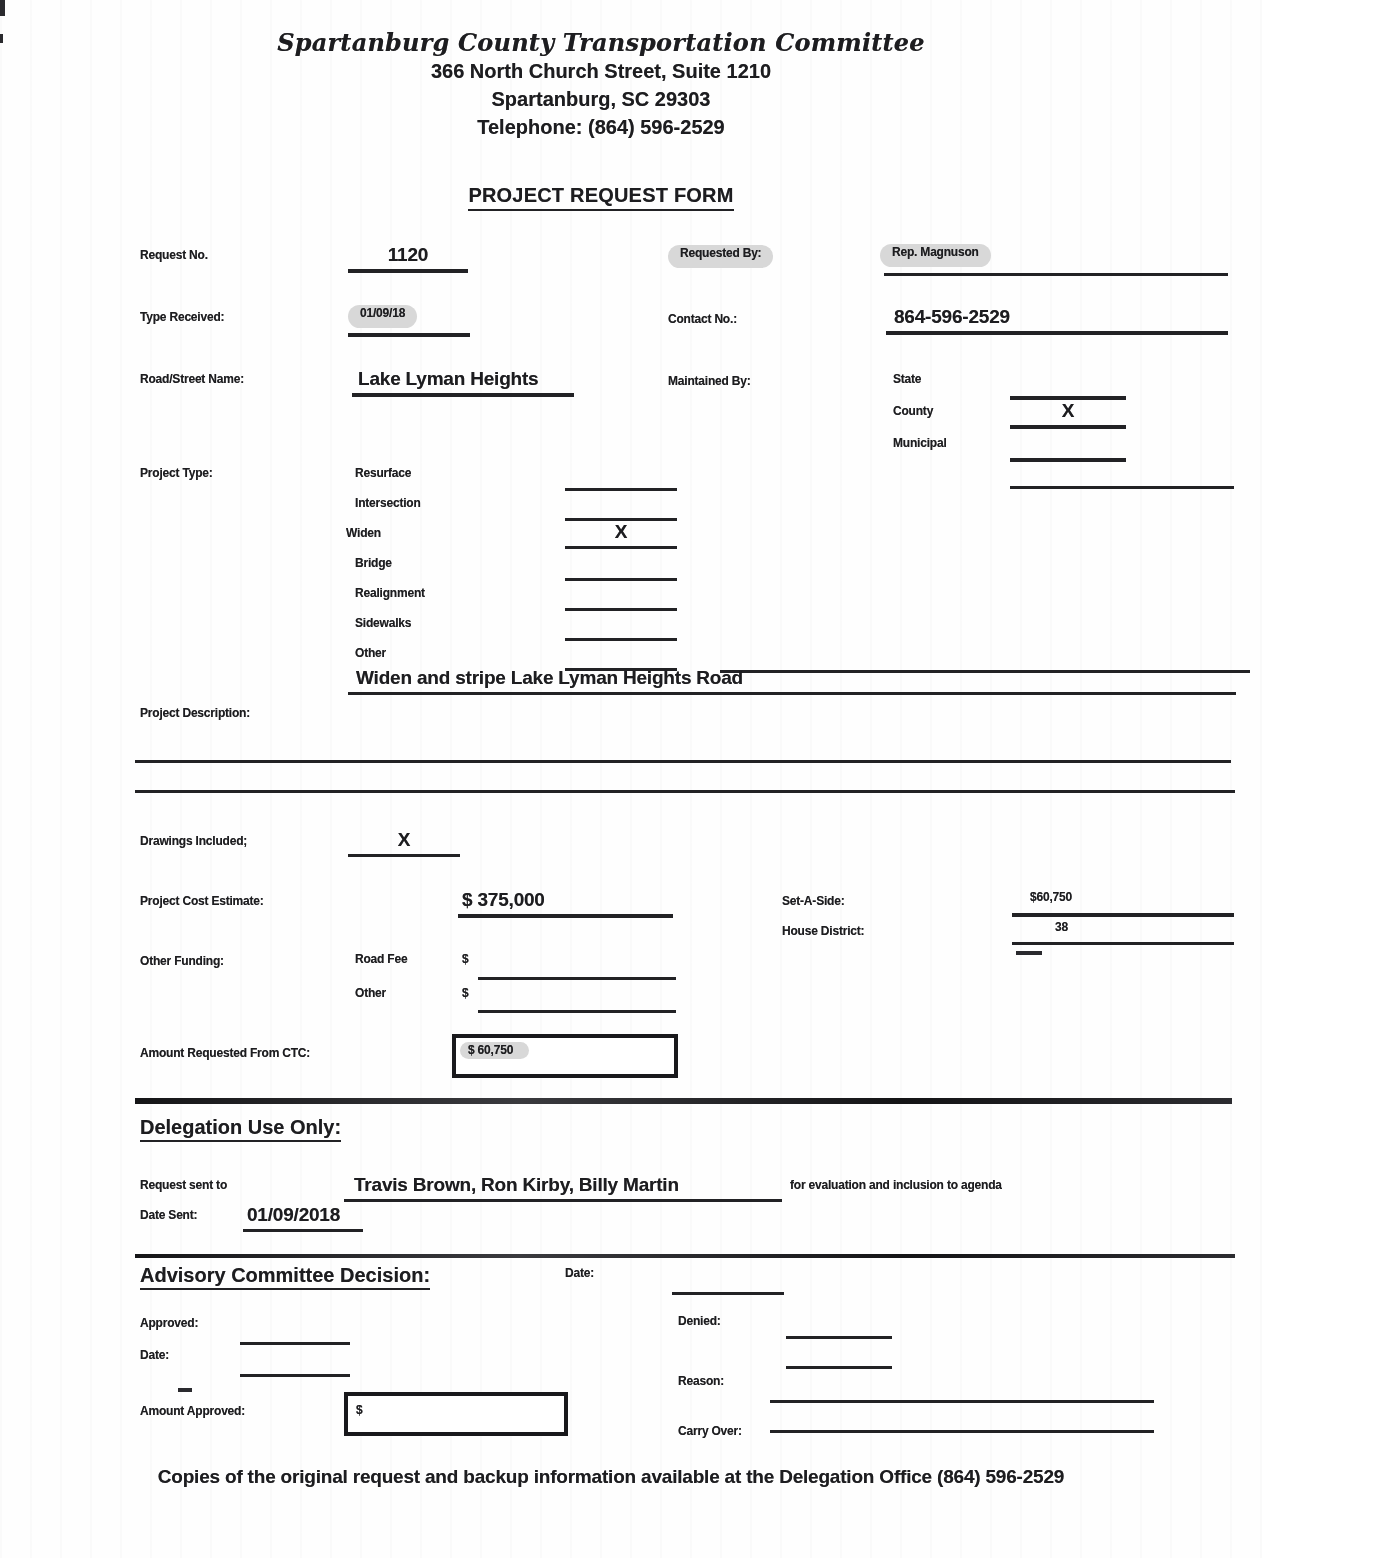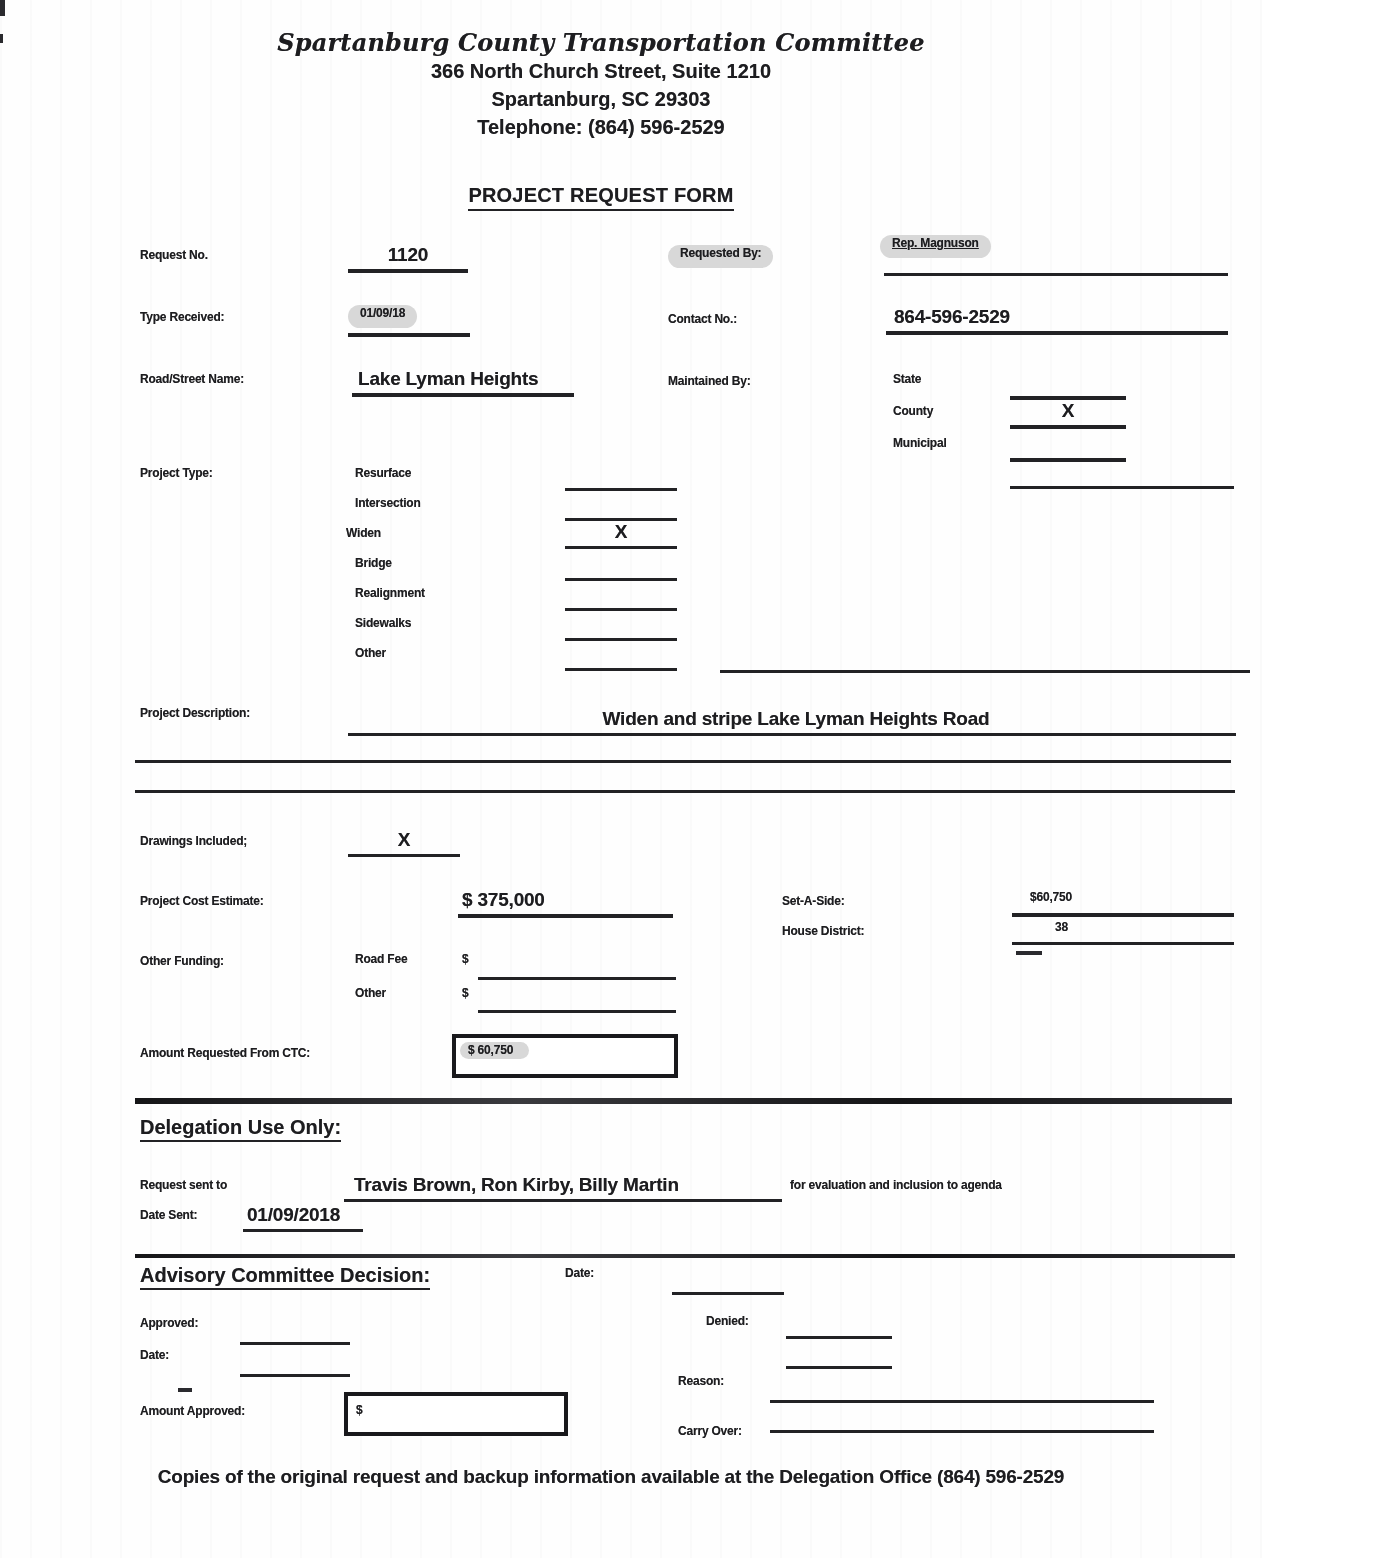--- a/index.html
+++ b/index.html
@@ -115,21 +115,21 @@
   <div class="hdr addr" style="top:88px;">Spartanburg, SC 29303</div>
   <div class="hdr addr" style="top:116px;">Telephone:  (864) 596-2529</div>
   <div class="hdr" style="top:184px;">
     <span class="titleline">PROJECT REQUEST FORM</span>
   </div>
 
   <div class="lbl" style="left:140px;top:248px;">Request No.</div>
   <div class="fl center thick" style="left:348px;top:244px;width:120px;">1120</div>
   <div class="lbl" style="left:668px;top:246px;"><span class="pill">Requested By:</span></div>
   <div class="u" style="left:884px;top:273px;width:344px;"></div>
-  <div class="lbl" style="left:880px;top:236px;text-decoration:underline;"><span class="pill">Rep. Magnuson</span></div>
+  <div class="lbl" style="left:880px;top:245px;"><span class="pill">Rep. Magnuson</span></div>
 
   <div class="lbl" style="left:140px;top:310px;">Type Received:</div>
   <div class="u thick" style="left:348px;top:333px;width:122px;"></div>
   <div class="lbl" style="left:348px;top:306px;"><span class="pill">01/09/18</span></div>
   <div class="lbl" style="left:668px;top:312px;">Contact No.:</div>
   <div class="fl thick" style="left:886px;top:306px;width:342px;padding-left:8px;">864-596-2529</div>
 
   <div class="lbl" style="left:140px;top:372px;">Road/Street Name:</div>
   <div class="fl thick" style="left:352px;top:368px;width:222px;padding-left:6px;">Lake Lyman Heights</div>
   <div class="lbl" style="left:668px;top:374px;">Maintained By:</div>
@@ -162,21 +162,21 @@
   <div class="u" style="left:565px;top:608px;width:112px;"></div>
 
   <div class="lbl" style="left:355px;top:616px;">Sidewalks</div>
   <div class="u" style="left:565px;top:638px;width:112px;"></div>
 
   <div class="lbl" style="left:355px;top:646px;">Other</div>
   <div class="u" style="left:565px;top:668px;width:112px;"></div>
   <div class="u" style="left:720px;top:670px;width:530px;"></div>
 
   <div class="lbl" style="left:140px;top:706px;">Project Description:</div>
-  <div class="fl" style="left:348px;top:708px;width:888px;padding-left:8px;text-align:center;">Widen and stripe Lake Lyman Heights Road</div>
+  <div class="fl" style="left:348px;top:667px;width:888px;padding-left:8px;">Widen and stripe Lake Lyman Heights Road</div>
   <div class="u" style="left:135px;top:760px;width:1096px;"></div>
   <div class="u" style="left:135px;top:790px;width:1100px;"></div>
   <div class="artifact" style="left:1314px;top:722px;width:9px;height:9px;"></div>
 
   <div class="lbl" style="left:140px;top:834px;">Drawings Included;</div>
   <div class="fl center" style="left:348px;top:829px;width:112px;">X</div>
 
   <div class="lbl" style="left:140px;top:894px;">Project Cost Estimate:</div>
   <div class="fl thick" style="left:458px;top:889px;width:215px;padding-left:4px;">$ 375,000</div>
 
@@ -216,21 +216,21 @@
   <div class="sect-title" style="left:140px;top:1264px;"><span>Advisory Committee Decision:</span></div>
   <div class="lbl" style="left:565px;top:1266px;">Date:</div>
   <div class="u" style="left:672px;top:1292px;width:112px;"></div>
 
   <div class="lbl" style="left:140px;top:1316px;">Approved:</div>
   <div class="u" style="left:240px;top:1342px;width:110px;"></div>
   <div class="lbl" style="left:140px;top:1348px;">Date:</div>
   <div class="u" style="left:240px;top:1374px;width:110px;"></div>
   <div class="artifact" style="left:178px;top:1388px;width:14px;height:4px;"></div>
 
-  <div class="lbl" style="left:706px;top:1314px;">Denied:</div>
+  <div class="lbl" style="left:678px;top:1314px;">Denied:</div>
   <div class="u" style="left:786px;top:1336px;width:106px;"></div>
   <div class="lbl" style="left:678px;top:1424px;">Carry Over:</div>
   <div class="u" style="left:786px;top:1366px;width:106px;"></div>
   <div class="lbl" style="left:678px;top:1374px;">Reason:</div>
   <div class="u" style="left:770px;top:1400px;width:384px;"></div>
   <div class="u" style="left:770px;top:1430px;width:384px;"></div>
 
   <div class="lbl" style="left:140px;top:1404px;">Amount Approved:</div>
   <div class="boxfield" style="left:344px;top:1392px;width:224px;height:44px;">
     <span class="lbl" style="left:8px;top:7px;">$</span>

